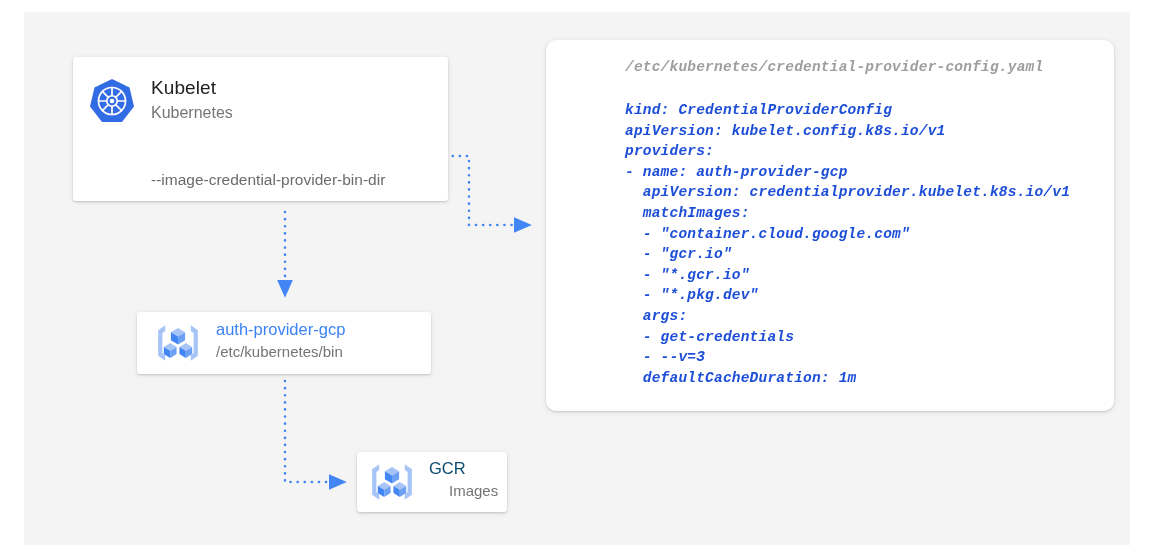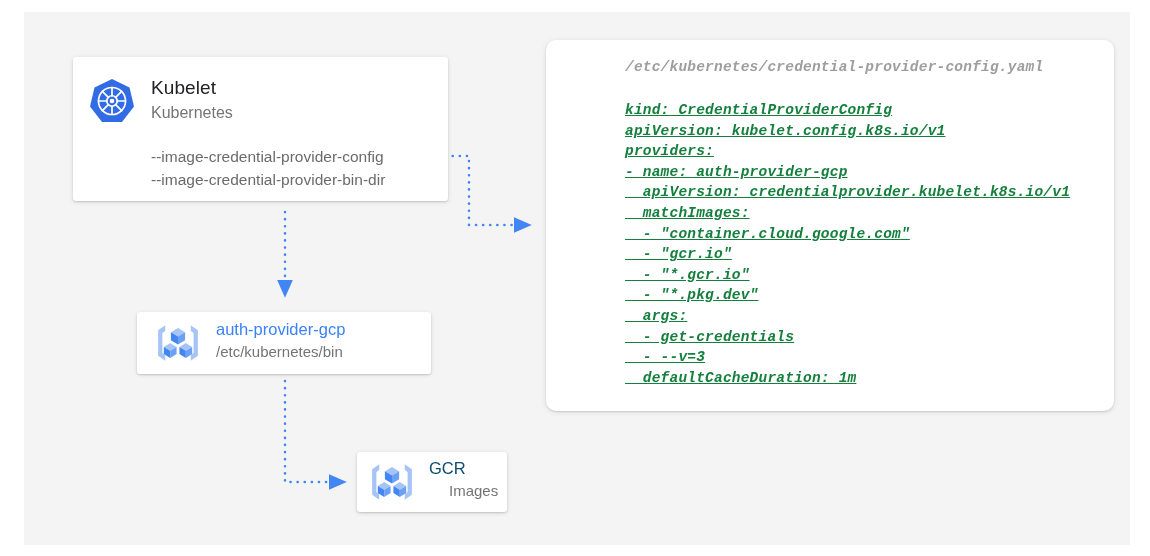--- a/index.html
+++ b/index.html
@@ -170,25 +170,24 @@
     letter-spacing: 0.2px;
   }
   #yaml-body {
     position: absolute;
     left: 79px;
     top: 60px;
     font-family: "Liberation Mono", monospace;
     font-weight: bold;
     font-style: italic;
     font-size: 14.5px;
-    color: #15803d;
+    color: #1d4ed8;
     white-space: pre;
     line-height: 20.6px;
     letter-spacing: 0.2px;
-    text-decoration: underline;
   }
 </style>
 </head>
 <body>
 
 <div id="diagram-root">
 
   <div id="canvas"></div>
 
   <svg id="connectors" viewBox="0 0 1150 556" width="1150" height="556">
@@ -228,21 +227,20 @@
           <line x1="30.9" y1="28.9" x2="42.6" y2="40.6"></line>
           <line x1="57.4" y1="55.4" x2="69.1" y2="67.1"></line>
           <line x1="69.1" y1="28.9" x2="57.4" y2="40.6"></line>
           <line x1="42.6" y1="55.4" x2="30.9" y2="67.1"></line>
         </g>
         <circle cx="50" cy="48" r="4.6" fill="#ffffff"></circle>
       </svg>
     </span>
     <div class="card-title">Kubelet</div>
     <div class="card-subtitle">Kubernetes</div>
-    <div class="flag-line" id="flag-config">--image-credential-provider-config</div>
     <div class="flag-line" id="flag-bindir">--image-credential-provider-bin-dir</div>
   </div>
 
   <div class="card" id="auth-provider-card">
     <span class="reg-icon">
       <svg viewBox="0 0 64 62" width="46" height="44">
 
         <path d="M14 6 L4 13 L4 49 L14 56 L14 48 L10 45 L10 17 L14 14 Z" fill="#A7C4F7"></path>
 
         <path d="M50 6 L60 13 L60 49 L50 56 L50 48 L54 45 L54 17 L50 14 Z" fill="#A7C4F7"></path>

